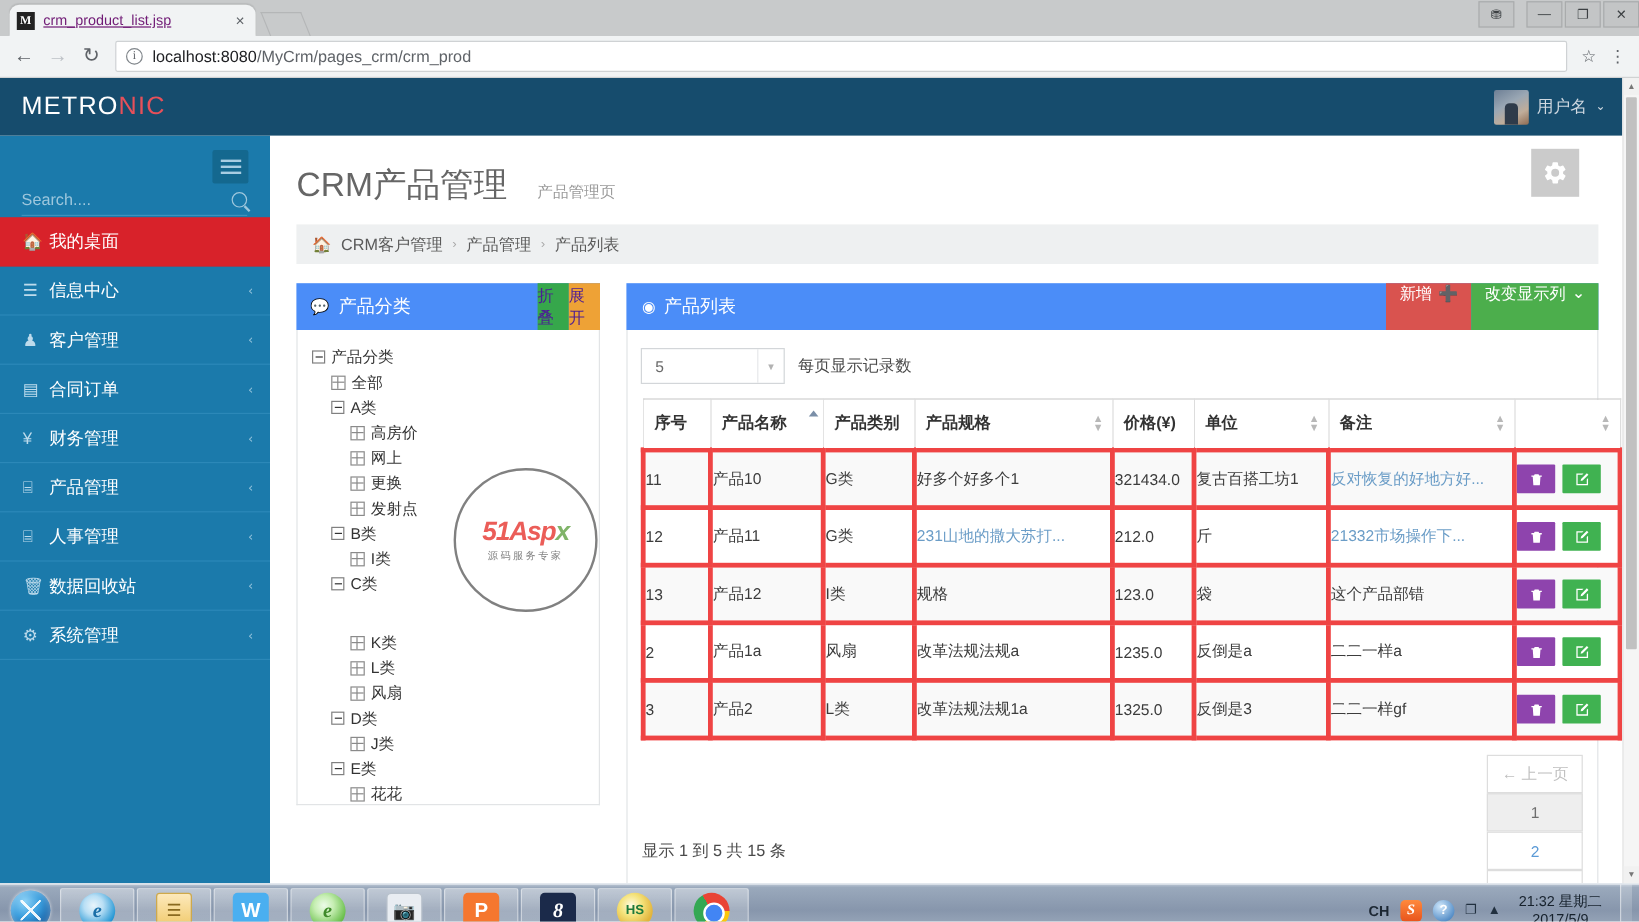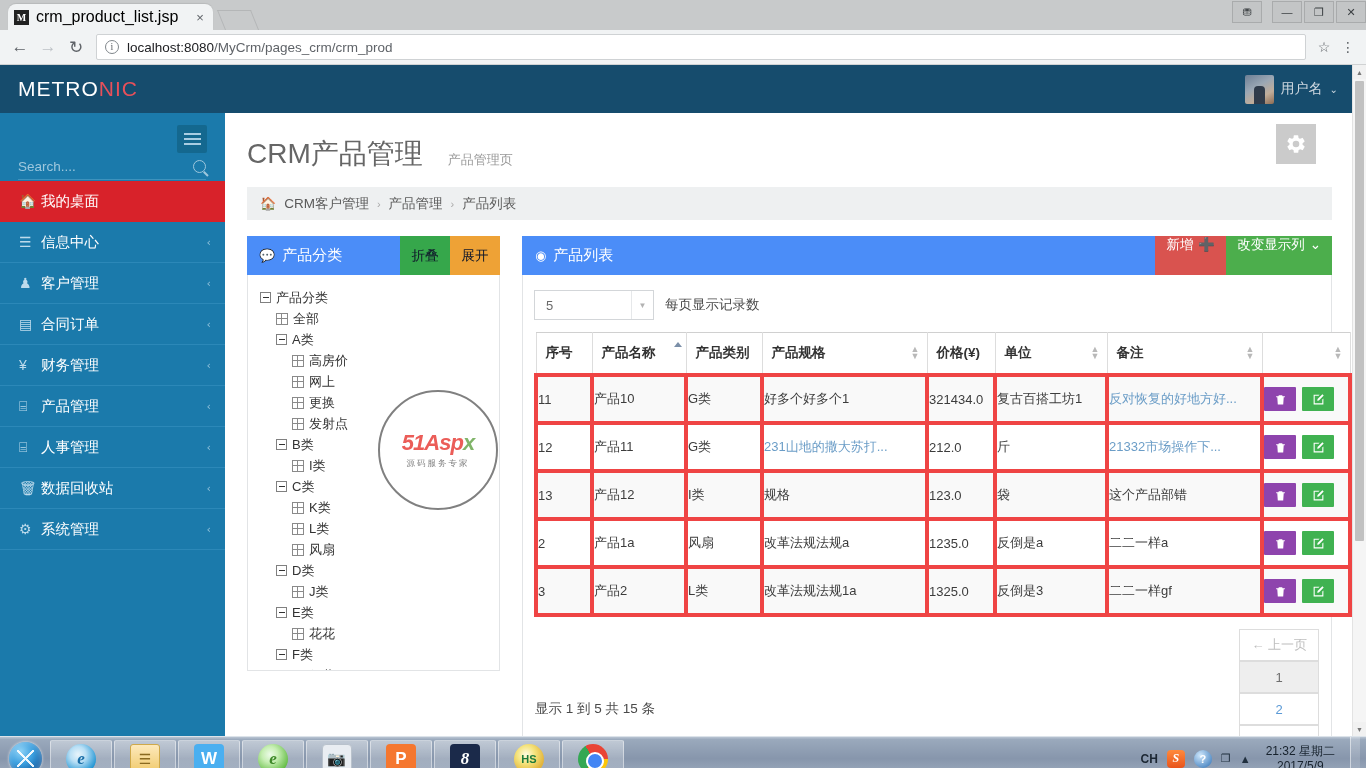--- a/index.html
+++ b/index.html
@@ -24,22 +24,22 @@
     position: relative;
     box-shadow: 0 -1px 1px rgba(0,0,0,.08);
   }
   .tab .favicon {
     width: 15px; height: 15px; background: #222; color: #fff;
     font-size: 10px; line-height: 15px; text-align: center;
     font-family: "Liberation Serif", serif; font-weight: bold;
     margin-right: 7px; flex: none;
   }
   .tab .tab-title {
-    font-size: 16px; color: #000000; white-space: nowrap;
-    overflow: hidden; text-overflow: ellipsis; flex: 1;
+    font-size: 12px; color: #701a75; white-space: nowrap;
+    overflow: hidden; text-overflow: ellipsis; flex: 1; text-decoration: underline;
   }
   .tab .tab-close {
     font-size: 13px; color: #5f6368; margin-left: 6px;
     width: 14px; text-align: center; cursor: pointer;
   }
   .tab-newtab {
     width: 34px; height: 20px;
     border: 1px solid #b4b6b7; border-bottom: none;
     background: #c8cacb;
     transform: skewX(22deg);
@@ -210,22 +210,22 @@
   
   .panel-left { width: 253px; flex: none; }
   .panel-head {
     height: 39px; background: #4b8df8; color: #fff;
     display: flex; align-items: center; padding: 0 0 0 12px;
     font-size: 15px;
   }
   .panel-head .chat-ico { margin-right: 7px; font-size: 13px; }
   .panel-head .btns { margin-left: auto; display: flex; height: 100%; }
   .hbtn {
-    width: 50px; display: flex; align-items: center; justify-content: center;
-    font-size: 13.5px; color: #0f172a; cursor: pointer;
+    width: 26px; display: flex; align-items: center; justify-content: center;
+    font-size: 13.5px; color: #4c1d95; cursor: pointer;
   }
   .hbtn.green { background: #36a74b; }
   .hbtn.orange { background: #eea236; }
   .tree-body {
     border: 1px solid #e2e4e6; border-top: none;
     height: 396px; padding: 12px 10px 0 12px;
     position: relative; overflow: hidden; background: #fff;
   }
   .tnode {
     display: flex; align-items: center; height: 21px;
@@ -641,21 +641,21 @@
                 <span>B类</span>
               </div>
               <div class="tnode" style="padding-left: 32px;">
                 <span class="tgrid"></span>
                 <span>I类</span>
               </div>
               <div class="tnode" style="padding-left: 16px;">
                 <span class="tbox"></span>
                 <span>C类</span>
               </div>
-              <div class="tnode" style="padding-left: 32px;">
+              <div class="tnode" style="padding-left: 32px; margin-top: 28px;">
                 <span class="tgrid"></span>
                 <span>K类</span>
               </div>
               <div class="tnode" style="padding-left: 32px;">
                 <span class="tgrid"></span>
                 <span>L类</span>
               </div>
               <div class="tnode" style="padding-left: 32px;">
                 <span class="tgrid"></span>
                 <span>风扇</span>

